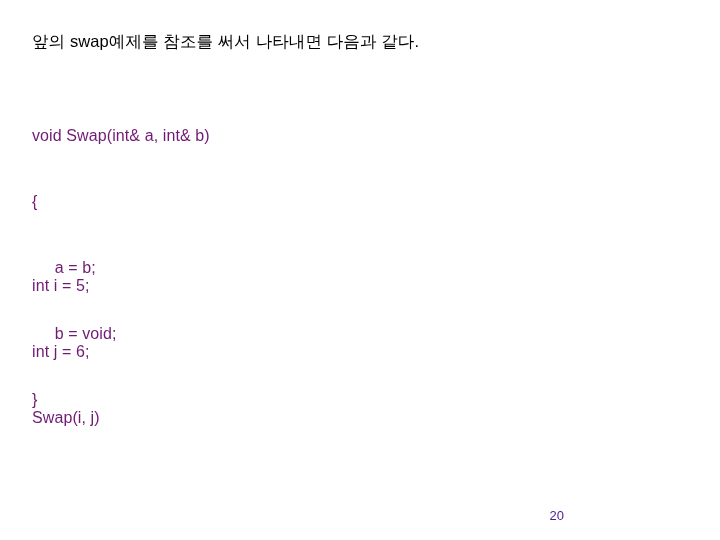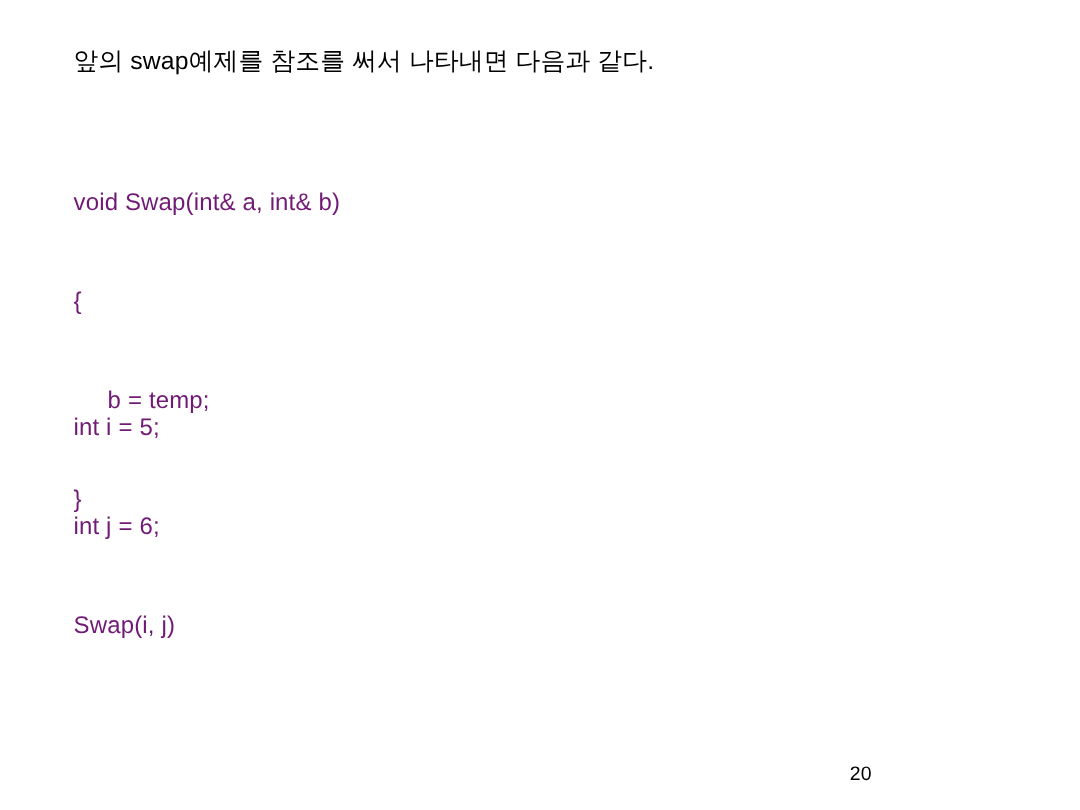--- a/index.html
+++ b/index.html
@@ -14,21 +14,20 @@
     color: #000000;
     overflow: hidden;
     position: relative;
   }
 
   .slide {
     position: relative;
     width: 604px;
     height: 540px;
     background: #ffffff;
-    margin-left: 17px;
   }
 
   
   .intro-line {
     position: absolute;
     left: 32px;
     top: 30px;
     width: 650px;
     font-size: 16.5px;
     line-height: 22px;
@@ -59,35 +58,36 @@
     white-space: pre;
   }
 
   
   .page-number {
     position: absolute;
     right: 40px;
     bottom: 16px;
     font-size: 13px;
     line-height: 16px;
-    color: #000000;
+    color: #4c1d95;
     text-align: right;
   }
 </style>
 </head>
 <body>
 
 <div class="slide">
 
   <div class="intro-line">앞의 swap예제를 참조를 써서 나타내면 다음과 같다.</div>
 
   <div class="code-block code-block-main">
     <span class="code-line">void Swap(int&amp; a, int&amp; b)</span>
     <span class="code-line">{</span>
-    <span class="code-line">     b = temp;</span>
+    <span class="code-line">     a = b;</span>
+    <span class="code-line">     b = void;</span>
     <span class="code-line">}</span>
   </div>
 
   <div class="code-block code-block-call">
     <span class="code-line">int i = 5;</span>
     <span class="code-line">int j = 6;</span>
     <span class="code-line">Swap(i, j)</span>
   </div>
 
   <div class="page-number">20</div>

